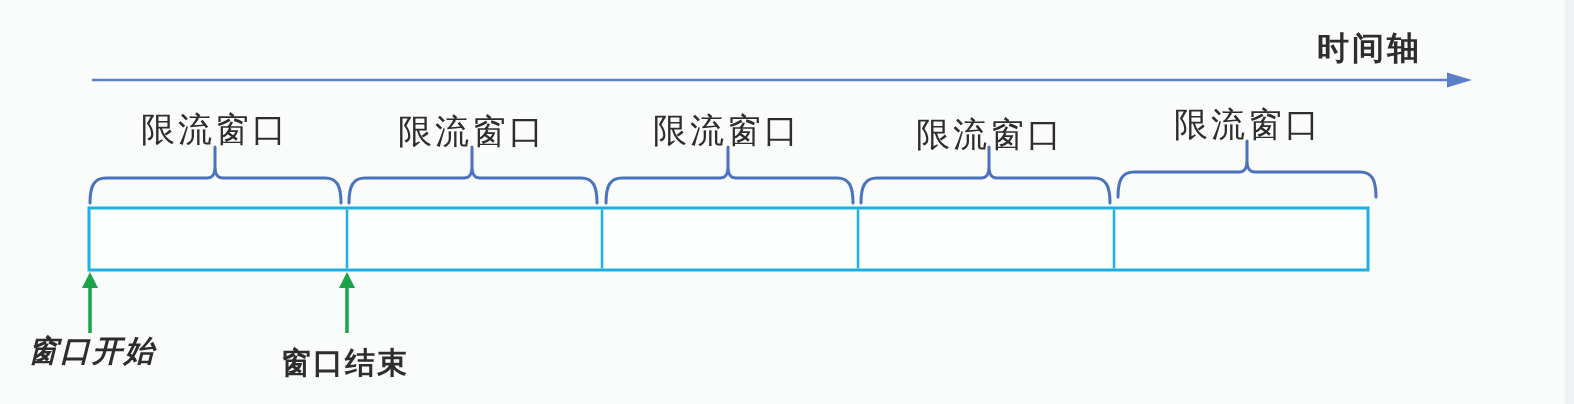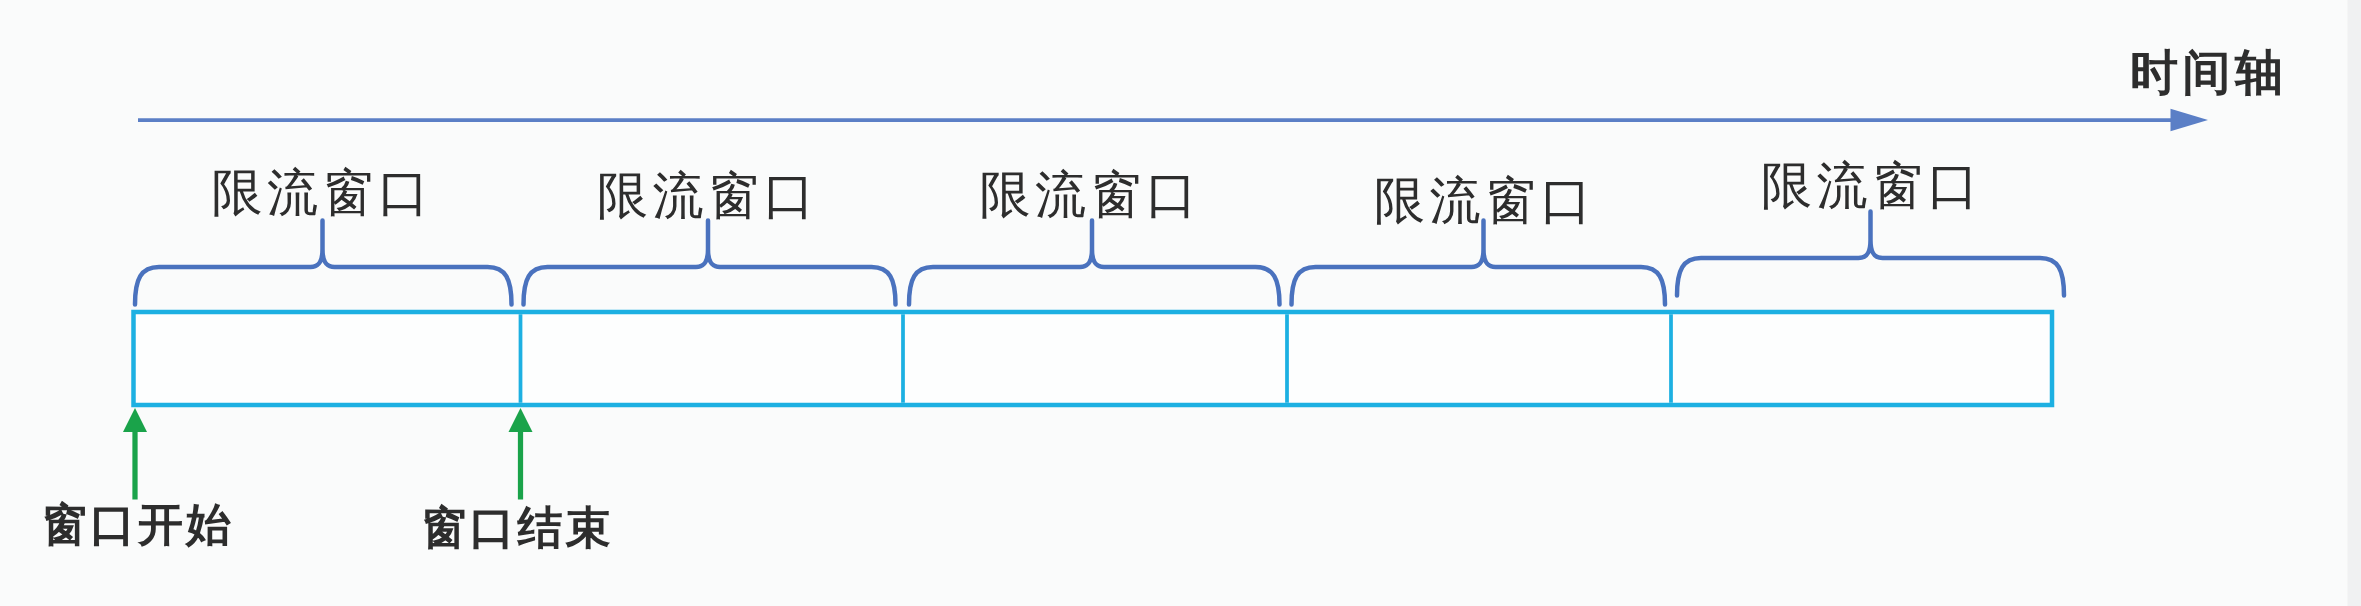--- a/index.html
+++ b/index.html
@@ -84,24 +84,24 @@
     <g>
       <line class="stroke-green" x1="90" y1="333" x2="90" y2="286" stroke-width="3.5"></line>
       <polygon class="fill-green" points="82,288 98,288 90,272"></polygon>
     </g>
     <g>
       <line class="stroke-green" x1="347" y1="333" x2="347" y2="286" stroke-width="3.5"></line>
       <polygon class="fill-green" points="339,288 355,288 347,272"></polygon>
     </g>
   </svg>
 
-  <div class="label axis-label" style="left:1420px; top:32px;">时间轴</div>
+  <div class="label axis-label" style="left:1317px; top:32px;">时间轴</div>
 
   <div class="label win-label" style="left:215px;  top:112px;">限流窗口</div>
   <div class="label win-label" style="left:472px;  top:114px;">限流窗口</div>
   <div class="label win-label" style="left:727px;  top:113px;">限流窗口</div>
   <div class="label win-label" style="left:990px;  top:117px;">限流窗口</div>
   <div class="label win-label" style="left:1248px; top:107px;">限流窗口</div>
 
-  <div class="label marker-label" style="left:28px; top:336px;">窗口开始</div>
-  <div class="label marker-label" style="left:281px; top:338px;">窗口结束</div>
+  <div class="label marker-label" style="left:28px; top:336px;font-style:italic;">窗口开始</div>
+  <div class="label marker-label" style="left:281px; top:348px;">窗口结束</div>
 
 </div>
 
 </body></html>

